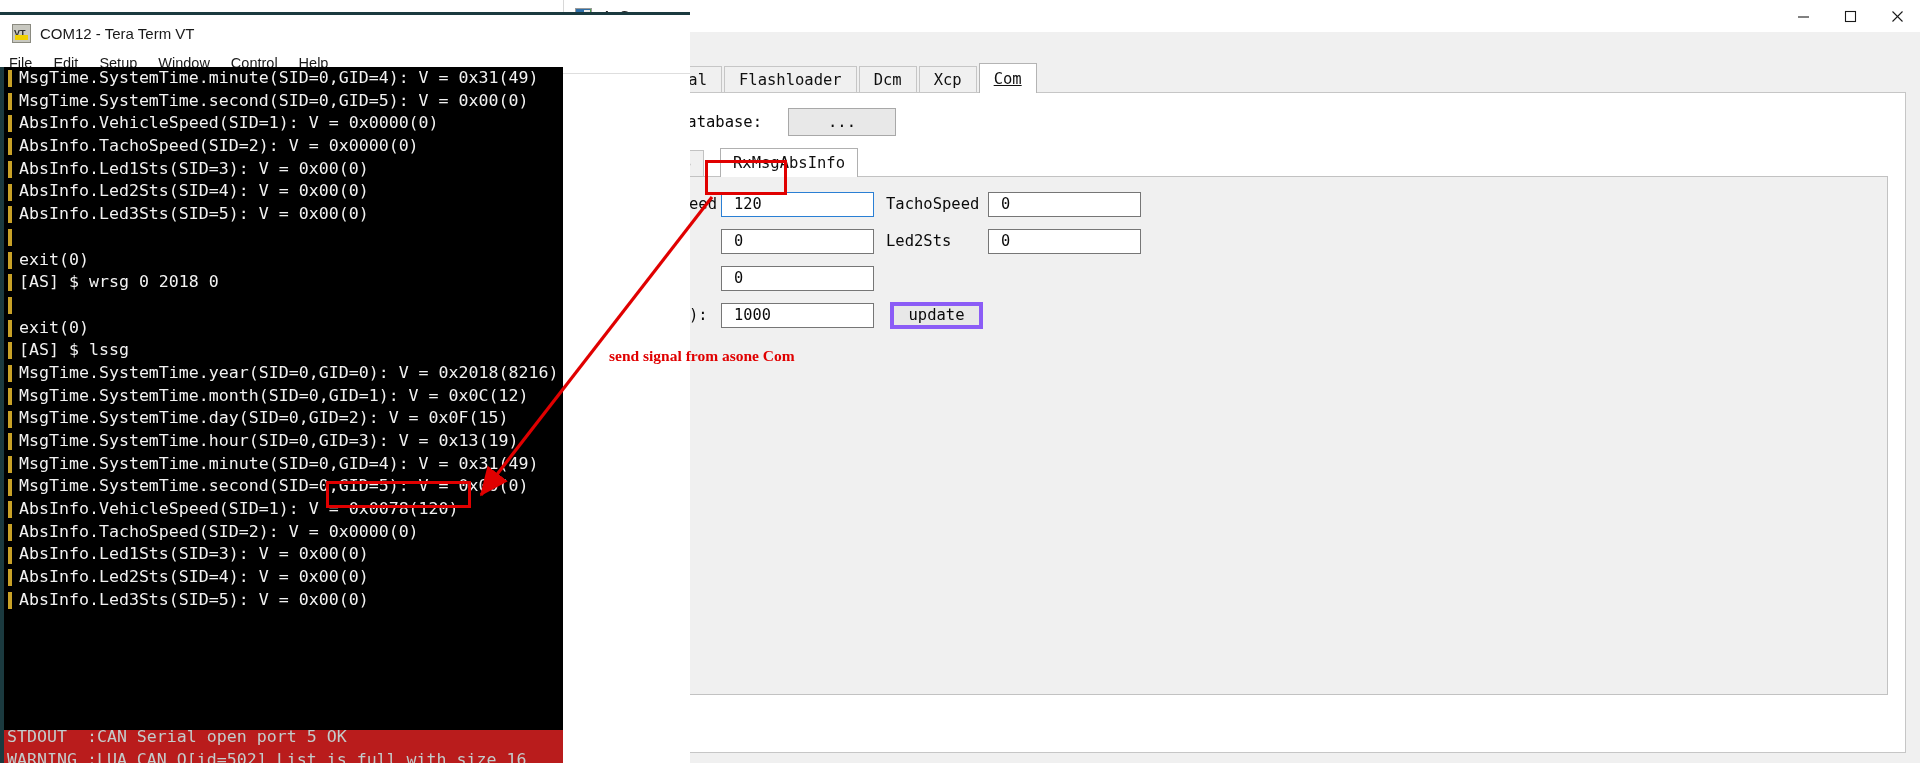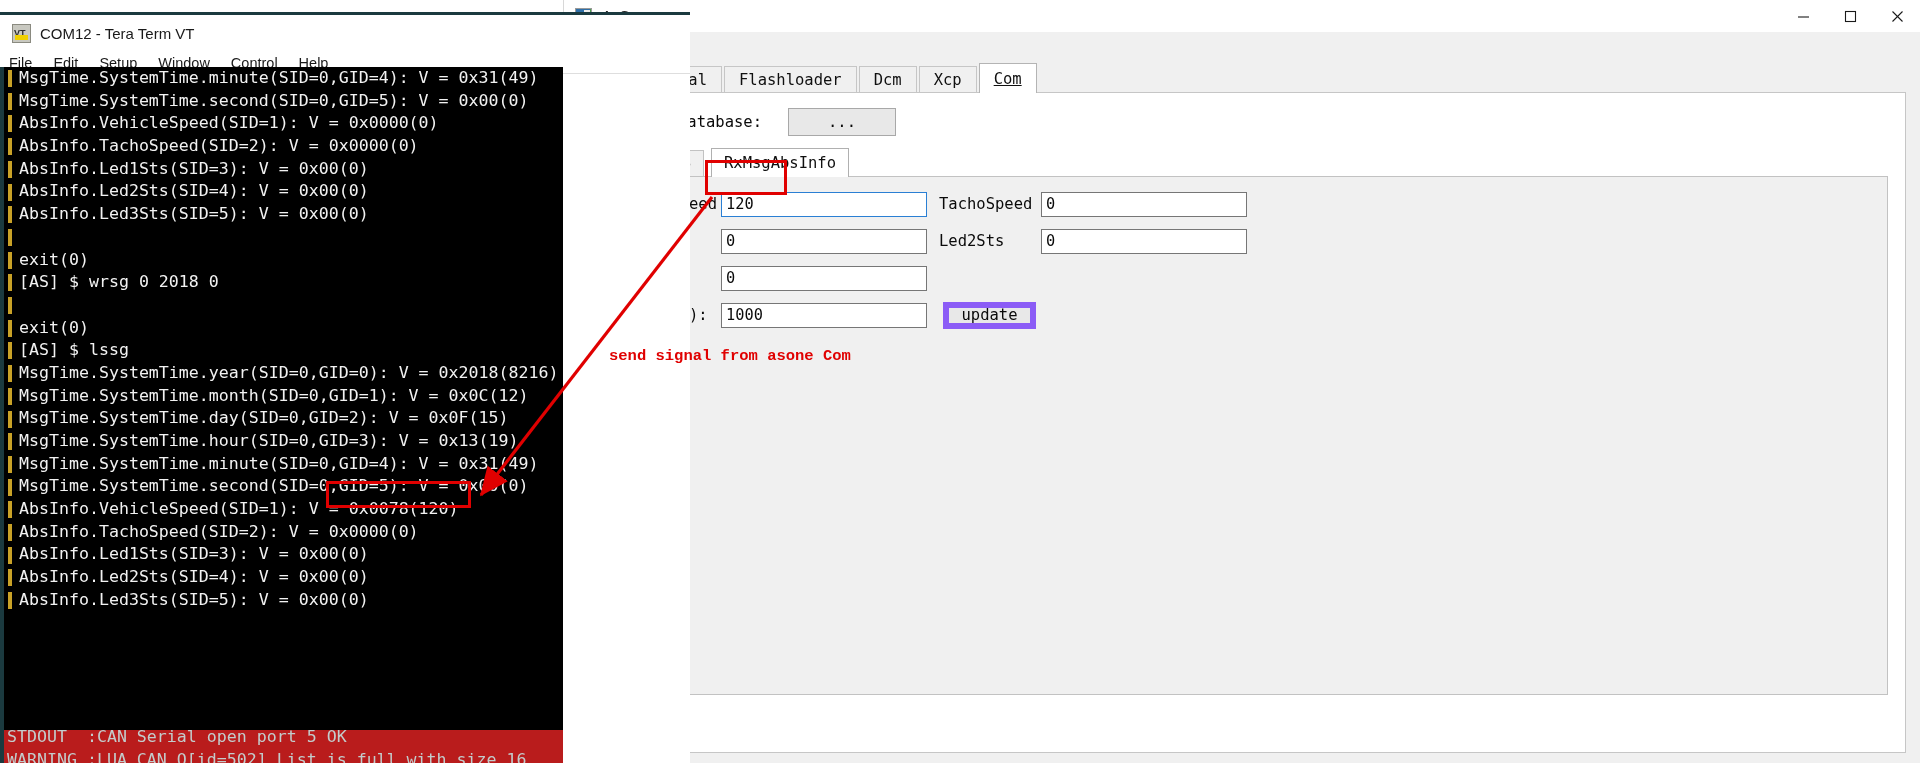--- a/index.html
+++ b/index.html
@@ -231,21 +231,21 @@
     height: 29px;
     display: flex; align-items: flex-end;
     font-family: "DejaVu Sans Mono", "Liberation Mono", monospace;
   }
   .sub-tab {
     height: 26px; padding: 13px 12px;
     display: flex; align-items: center;
     font-size: 15.5px; color: #101010;
     background: #f0f0f0;
     border: 1px solid #c2c2c2; border-bottom: none;
-    margin-right: 7px; white-space: nowrap;
+    margin-right: 16px; white-space: nowrap;
   }
   .sub-tab.active {
     background: #ffffff; height: 29px;
     border-color: #b0b0b0; position: relative; z-index: 3;
   }
   #sub-panel {
     position: absolute; left: 17px; top: 83px;
     width: 1294px; height: 519px;
     background: #f0f0f0;
     border: 1px solid #c2c2c2;
@@ -255,59 +255,59 @@
   #form {
     position: absolute; left: 10px; top: 12px;
   }
   .frow { display: flex; align-items: center; height: 30px; margin-bottom: 7px; }
   .flabel {
     font-family: "DejaVu Sans Mono", "Liberation Mono", monospace;
     font-size: 15.5px; color: #0a0a0a;
     width: 116px; white-space: nowrap;
   }
   .finput {
-    width: 206px; height: 25px;
+    width: 153px; height: 25px;
     background: #ffffff;
     border: 1px solid #767676;
     font-family: "DejaVu Sans Mono", "Liberation Mono", monospace;
     font-size: 15.3px; color: #0a0a0a;
-    padding: 0 4px; line-height: 23px;
+    padding: 0 12px; line-height: 23px;
     white-space: nowrap; overflow: hidden;
   }
   .finput.focused { border: 1px solid #2a7fd4; }
   .flabel2 {
     font-family: "DejaVu Sans Mono", "Liberation Mono", monospace;
     font-size: 15.5px; color: #0a0a0a;
     width: 102px; margin-left: 12px; white-space: nowrap;
   }
   #update-btn {
     margin-left: 16px;
     width: 93px; height: 27px;
-    background: #e8e8e8; border: 6px solid #8b5cf6;
+    background: #e8e8e8; border: 4px solid #8b5cf6;
     font-family: "DejaVu Sans Mono", "Liberation Mono", monospace;
     font-size: 15.5px; color: #0a0a0a;
     display: flex; align-items: center; justify-content: center;
   }
 
   
   #annot-layer {
     position: absolute; left: 0; top: 0;
     width: 1920px; height: 763px;
     pointer-events: none;
     z-index: 40;
   }
   .redbox {
     position: absolute;
     border: 3px solid #e00000;
     background: transparent;
   }
   #annot-text {
     position: absolute;
     left: 609px; top: 347px;
-    font-family: Liberation Mono, monospace;
+    font-family: Liberation Serif, serif;
     font-size: 15.5px; font-weight: bold;
     color: #e00000; white-space: nowrap;
   }
 </style>
 </head>
 <body>
 
 <div id="root">
 
   <div id="asone">

